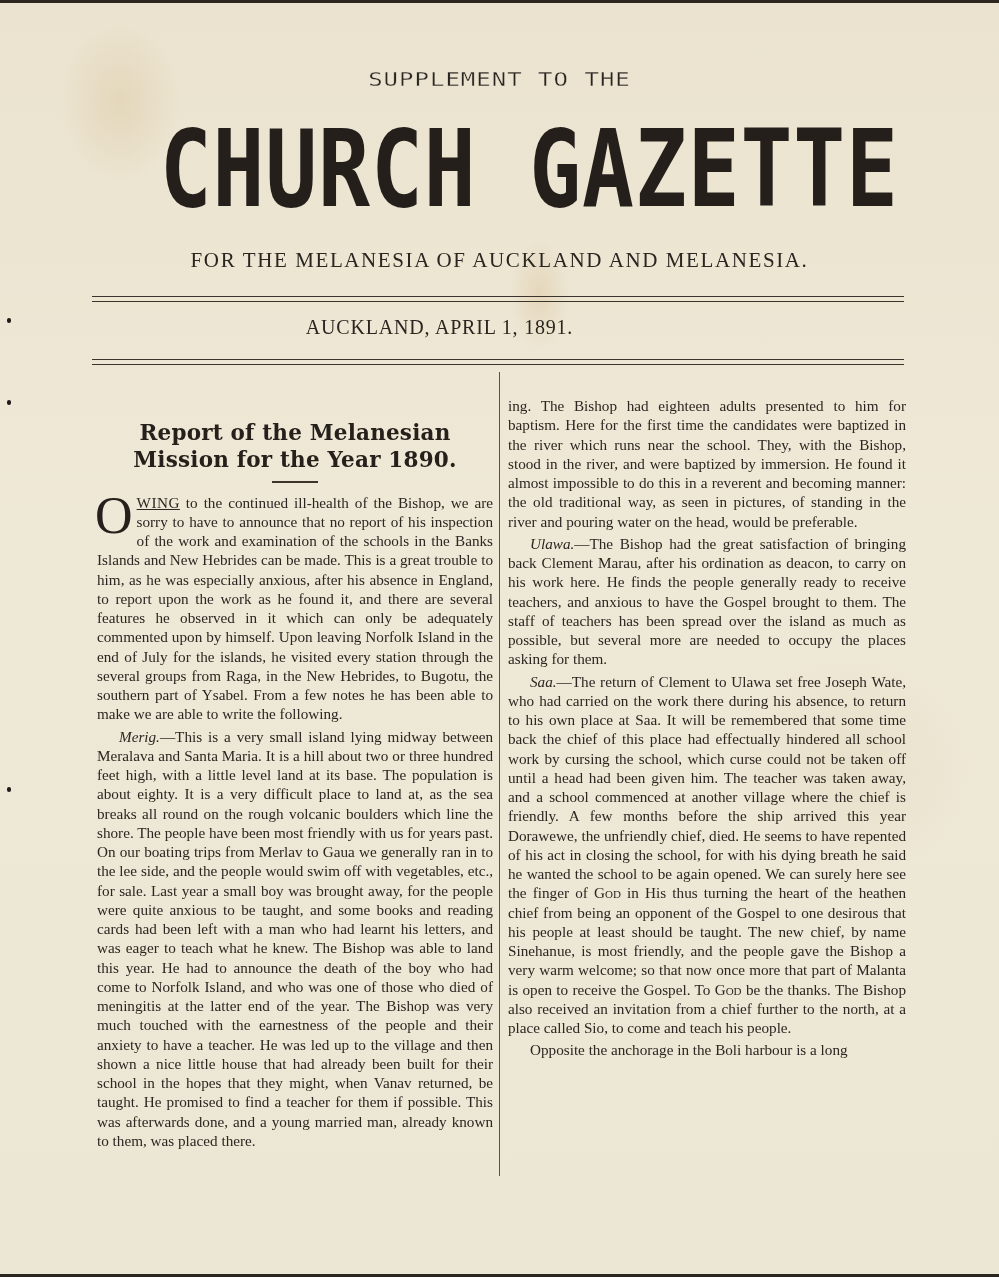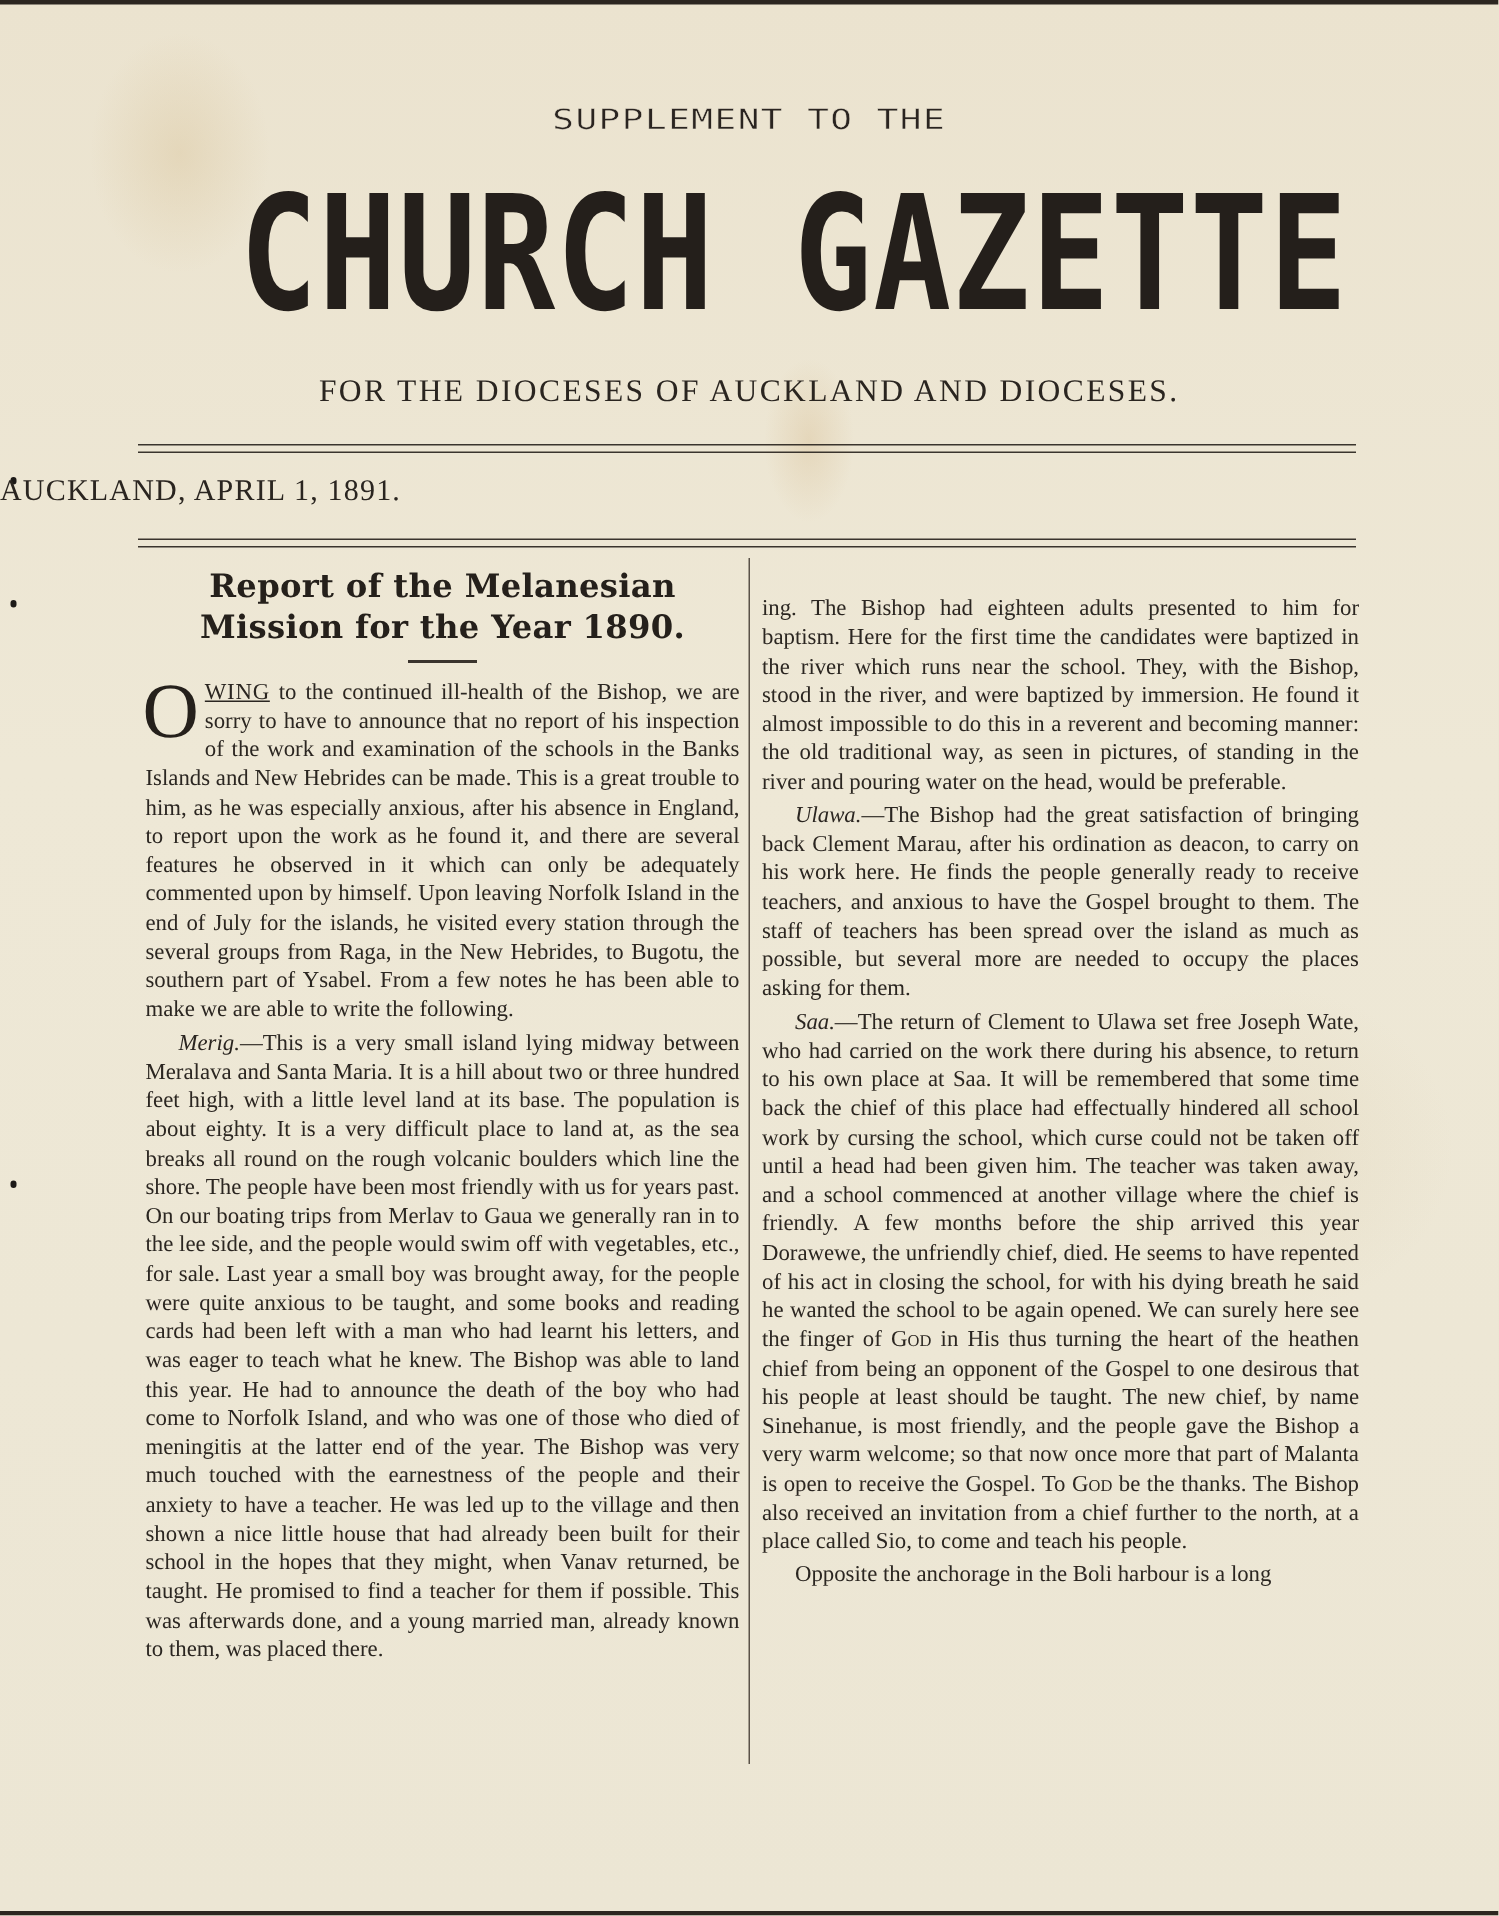--- a/index.html
+++ b/index.html
@@ -74,37 +74,37 @@
       position: absolute;
       left: 92px; width: 812px;
       height: 4px;
       border-top: 1.5px solid #3a342d;
       border-bottom: 1px solid #3a342d;
     }
     .dateline {
       position: absolute;
       left: 0; width: 879px;
       top: 316px;
-      text-align: left;
+      text-align: center;
       font-size: 20px;
       letter-spacing: 0.8px;
       color: #2a2520;
     }
 
     
     .column {
       position: absolute;
       top: 378px;
       width: 396px;
       font-size: 15.2px;
       line-height: 19.25px;
       text-align: justify;
       color: #2b2621;
     }
-    .col-left { left: 97px; }
+    .col-left { left: 97px; margin-top: 41px; }
     .col-right { left: 508px; width: 398px; top: 382px; margin-top: 14px; }
     .col-rule {
       position: absolute;
       left: 499px; top: 372px; width: 1px; height: 804px; background: #5a5248;
     }
     .headline {
       font-family: "DejaVu Serif", "Liberation Serif", serif;
       font-weight: bold;
       font-size: 21.5px;
       line-height: 27px;
@@ -139,21 +139,21 @@
 <div class="page-edge-top"></div>
 <div class="page-edge-bottom"></div>
 
 <div class="mark" style="top:318px;"></div>
 <div class="mark" style="top:400px;"></div>
 <div class="mark" style="top:787px;"></div>
 
 <header>
   <div class="supplement">SUPPLEMENT TO THE</div>
   <div class="title">CHURCH GAZETTE</div>
-  <div class="subtitle">FOR THE DIOCESES OF AUCKLAND AND DIOCESES.</div>
+  <div class="subtitle">FOR THE MELANESIA OF AUCKLAND AND MELANESIA.</div>
   <div class="rule-double" style="top:296px;"></div>
   <div class="dateline">AUCKLAND, APRIL 1, 1891.</div>
   <div class="rule-double" style="top:359px;"></div>
 </header>
 
 <div class="col-rule"></div>
 
 <article>
   <div class="column col-left">
     <h2 class="headline">Report of the Melanesian Mission for the Year 1890.</h2>

